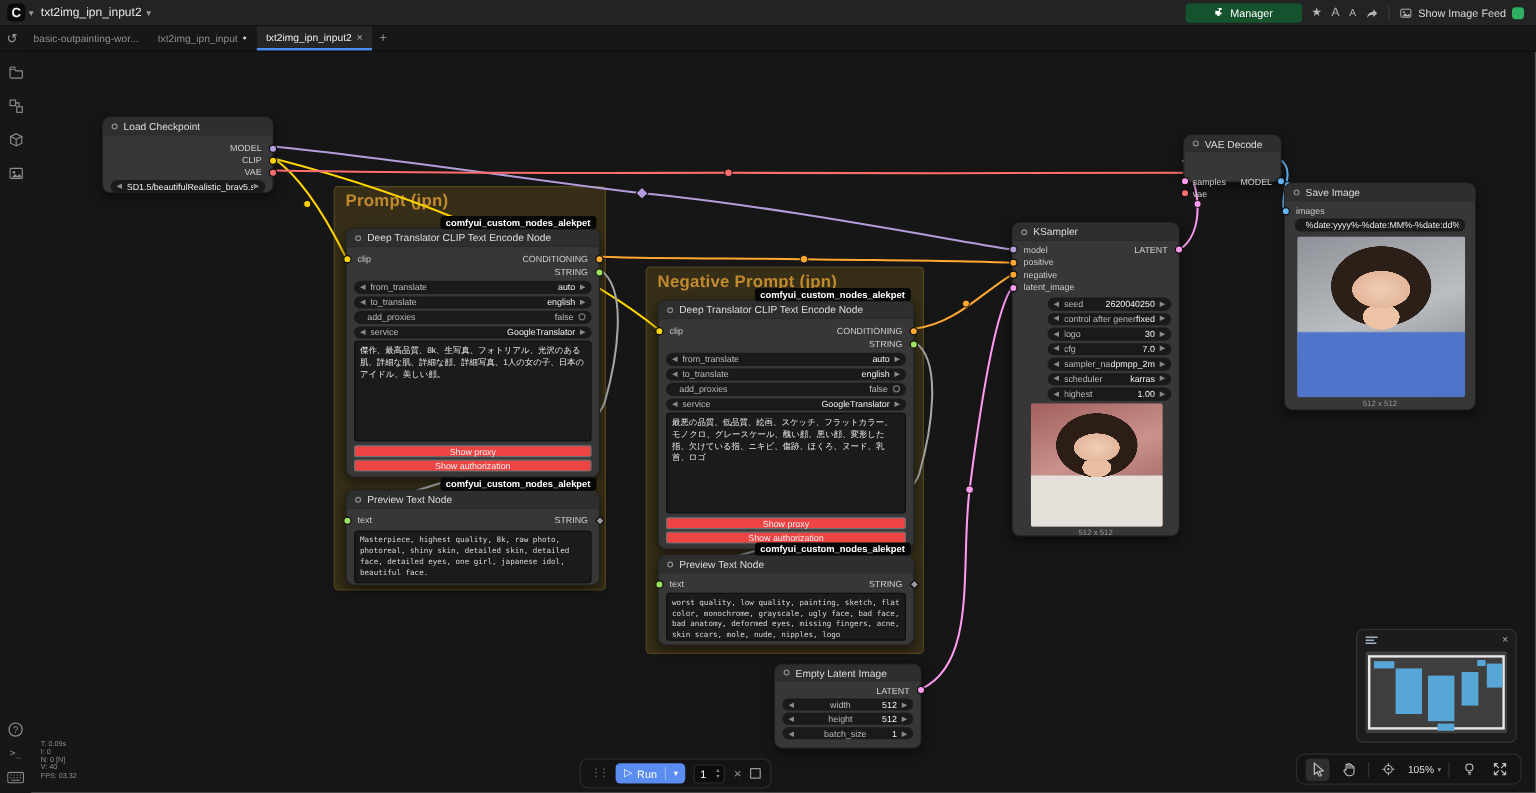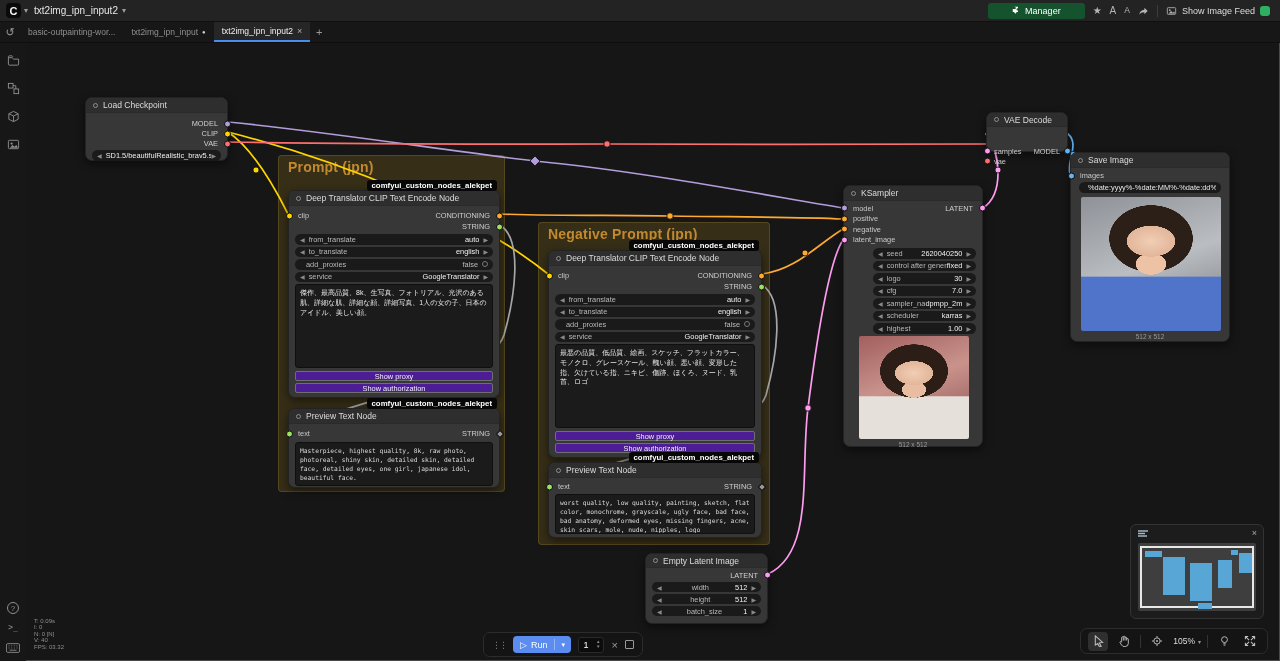--- a/index.html
+++ b/index.html
@@ -53,21 +53,21 @@
   .port.in{left:-3.5px;} .port.out{right:-3.5px;}
   .port.diam{width:6px;height:6px;border-radius:1px;transform:translateY(-50%) rotate(45deg);background:#9a9a9a;}
   .w{height:10.5px;background:#1a1a1a;border-radius:7px;margin:0 6px 2px;display:flex;align-items:center;padding:0 5px;font-size:7.4px;color:#b9b9b9;}
   .w .arr{color:#8a8a8a;font-size:6px;flex:none;}
   .w .wl{margin-left:4px;flex:1;overflow:hidden;white-space:nowrap;}
   .w .wv{color:#f0f0f0;margin-right:4px;white-space:nowrap;}
   .w .tog{width:6px;height:6px;border:1px solid #777;border-radius:50%;flex:none;}
   .ta{background:#1b1b1b;border:1px solid #0f0f0f;border-radius:3px;color:#ececec;margin:0 6px;padding:3px 4px;overflow:hidden;line-height:1.4;}
   .ta.jp{font-size:7px;}
   .ta.mono{font-family:"DejaVu Sans Mono",monospace;font-size:6.3px;color:#d8d8d8;line-height:1.45;}
-  .nbtn{height:10px;margin:2px 6px 0;background:#4c1d95;border:1px solid #6f6f6f;border-radius:2px;display:flex;align-items:center;justify-content:center;font-size:7.4px;color:#f0f0f0;}
+  .nbtn{height:10px;margin:2px 6px 0;background:#ef4444;border:1px solid #6f6f6f;border-radius:2px;display:flex;align-items:center;justify-content:center;font-size:7.4px;color:#f0f0f0;}
   .caption{position:absolute;width:100%;text-align:center;font-size:6.5px;color:#9a9a9a;}
   .portrait{position:absolute;border-radius:2px;}
   .p-ks{background:
     radial-gradient(ellipse 21% 14% at 50% 36%, #f1ceb4 0%, #e2b69b 82%, rgba(0,0,0,0) 83%),
     radial-gradient(ellipse 11% 8% at 50% 52%, #e9bda1 0%, #e9bda1 99%, rgba(0,0,0,0) 100%),
     radial-gradient(ellipse 31% 26% at 50% 34%, #2c1d17 0%, #2c1d17 99%, rgba(0,0,0,0) 100%),
     linear-gradient(180deg, rgba(0,0,0,0) 58%, #e6e0da 59%),
     linear-gradient(160deg, #a25f5e 0%, #c9938c 45%, #8a4e4d 100%);}
   .p-save{background:
     radial-gradient(ellipse 21% 14% at 50% 33%, #f1ceb4 0%, #e2b69b 82%, rgba(0,0,0,0) 83%),

